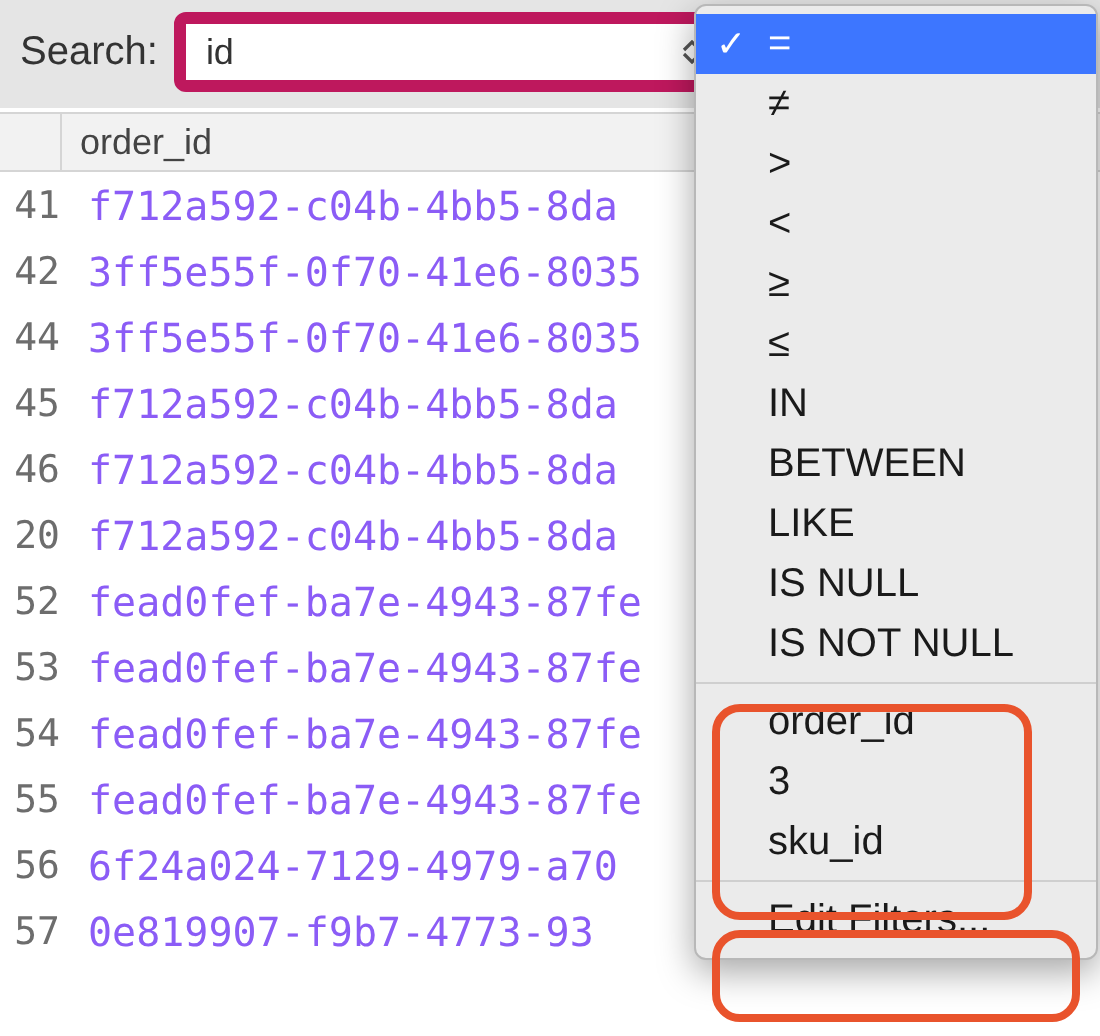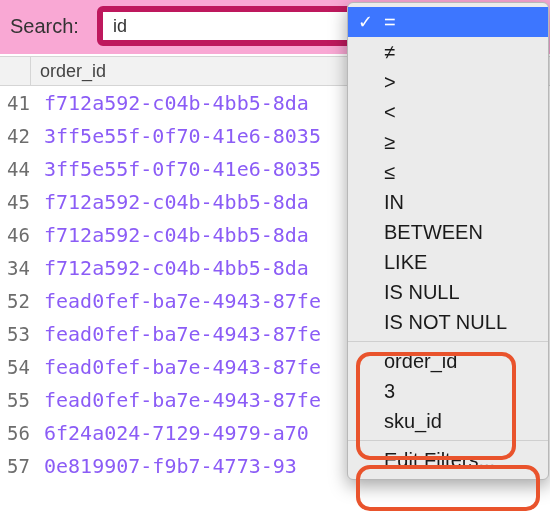--- a/index.html
+++ b/index.html
@@ -10,23 +10,23 @@
     overflow: hidden;
     font-family: "Helvetica Neue", Helvetica, Arial, sans-serif;
     font-size: 18px;
     color: #1a1a1a;
     background: #fff;
     position: relative;
   }
   .top-bar {
     display: flex;
     align-items: center;
-    gap: 18px;
+    gap: 8px;
     padding: 6px 10px 8px 10px;
-    background: #f9a8d4;
+    background: #e5e5e5;
   }
   .search-label {
     font-size: 20px;
     color: #333;
   }
   .combo {
     position: relative;
     flex: 0 0 230px;
     height: 28px;
     background: #fff;
@@ -186,21 +186,21 @@
     </div>
     <div class="row">
       <div class="row-num">45</div>
       <div class="row-val">f712a592-c04b-4bb5-8da</div>
     </div>
     <div class="row">
       <div class="row-num">46</div>
       <div class="row-val">f712a592-c04b-4bb5-8da</div>
     </div>
     <div class="row">
-      <div class="row-num">34</div>
+      <div class="row-num">20</div>
       <div class="row-val">f712a592-c04b-4bb5-8da</div>
     </div>
     <div class="row">
       <div class="row-num">52</div>
       <div class="row-val">fead0fef-ba7e-4943-87fe</div>
     </div>
     <div class="row">
       <div class="row-num">53</div>
       <div class="row-val">fead0fef-ba7e-4943-87fe</div>
     </div>

